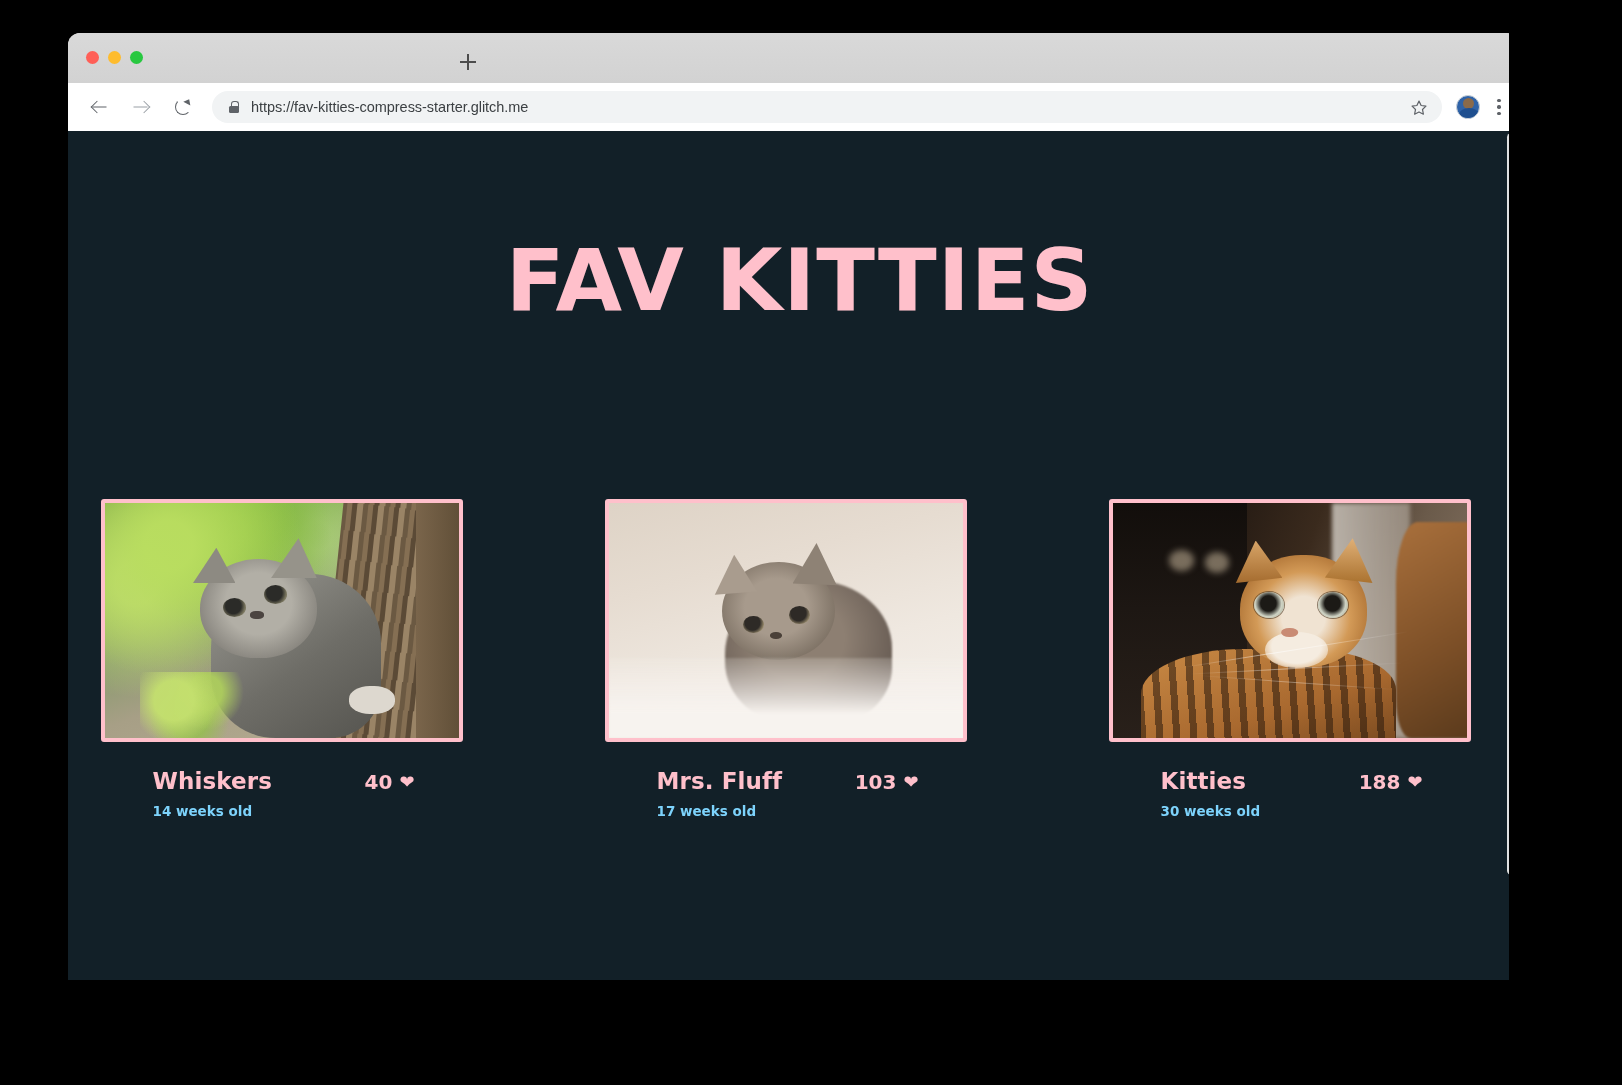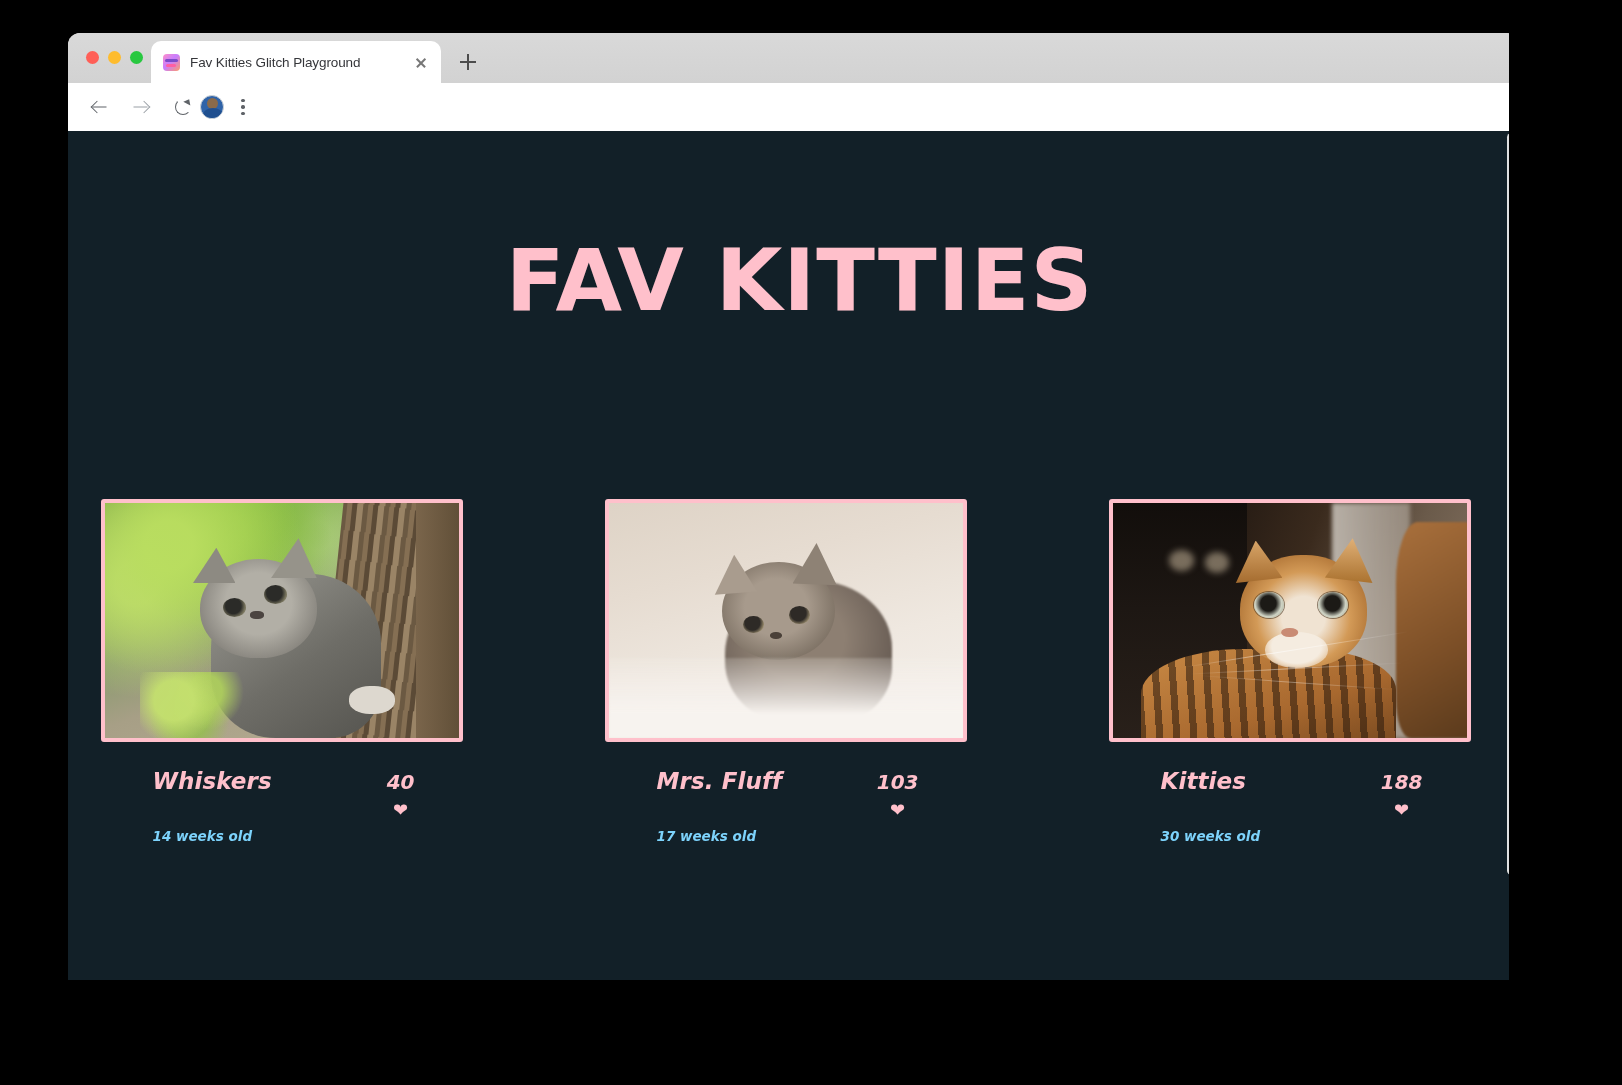--- a/index.html
+++ b/index.html
@@ -356,21 +356,20 @@
     position: absolute;
     left: 0; right: 15px;
     top: 368px;
     display: flex;
     justify-content: center;
     gap: 142px;
   }
 
   .kitty-card {
     width: 362px;
-    font-style: italic;
   }
 
   .kitty-photo {
     width: 362px;
     height: 243px;
     border: 4px solid #ffc0cb;
     border-radius: 3px;
     overflow: hidden;
     position: relative;
     background: #2a2a2a;
@@ -395,21 +394,20 @@
 
   .kitty-likes {
     color: #ffc0cb;
     font-family: "DejaVu Sans", "Liberation Sans", sans-serif;
     font-weight: bold;
     font-size: 20px;
     white-space: nowrap;
     display: flex;
     align-items: center;
     gap: 7px;
-    flex-direction: column;
   }
   .heart-icon {
     display: inline-block;
     font-size: 18px;
     line-height: 1;
     color: #ffc0cb;
   }
 
   .kitty-age {
     color: #7dd3fc;
@@ -693,41 +691,45 @@
   <div id="browser-window">
 
     <div id="tab-strip">
 
       <div class="traffic-lights">
         <span class="traffic-light tl-red"></span>
         <span class="traffic-light tl-yellow"></span>
         <span class="traffic-light tl-green"></span>
       </div>
 
-      <div id="tab-active">
-        <span id="tab-favicon"></span>
-        <span id="tab-title">Fav Kitties Glitch Playground</span>
-        <span id="tab-close"></span>
-      </div>
 
       <div id="new-tab-button"></div>
     </div>
 
     <div id="toolbar">
 
       <div class="nav-btn">
         <span class="arrow-left"></span>
       </div>
       <div class="nav-btn">
         <span class="arrow-right"></span>
       </div>
       <div class="nav-btn">
         <span class="reload-icon"></span>
       </div>
 
+      <div id="omnibox">
+        <span id="lock-icon"></span>
+        <span id="omnibox-url">https://fav-kitties-compress-starter.glitch.me</span>
+        <span id="bookmark-star">
+          <svg width="18" height="17" viewBox="0 0 24 24" fill="none" stroke="#5f6368" stroke-width="1.7" stroke-linejoin="round">
+            <polygon points="12,3 15,9.2 21.8,10.1 16.9,14.8 18.2,21.5 12,18.3 5.8,21.5 7.1,14.8 2.2,10.1 9,9.2"></polygon>
+          </svg>
+        </span>
+      </div>
 
       <div id="profile-avatar"></div>
 
       <div id="browser-menu">
         <i></i>
           <i></i>
           <i></i>
       </div>
     </div>
 

